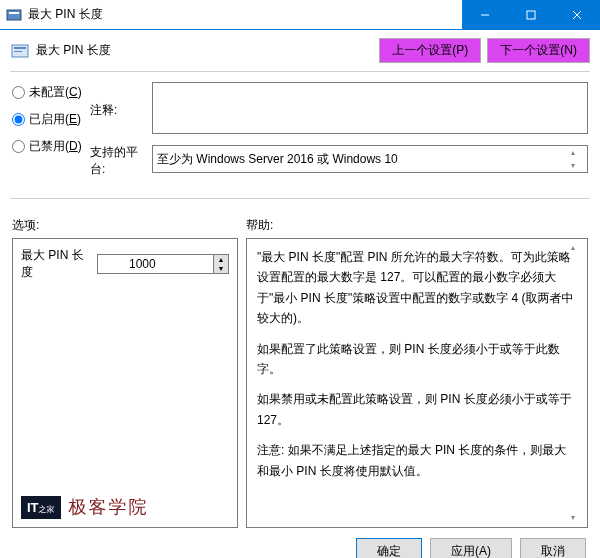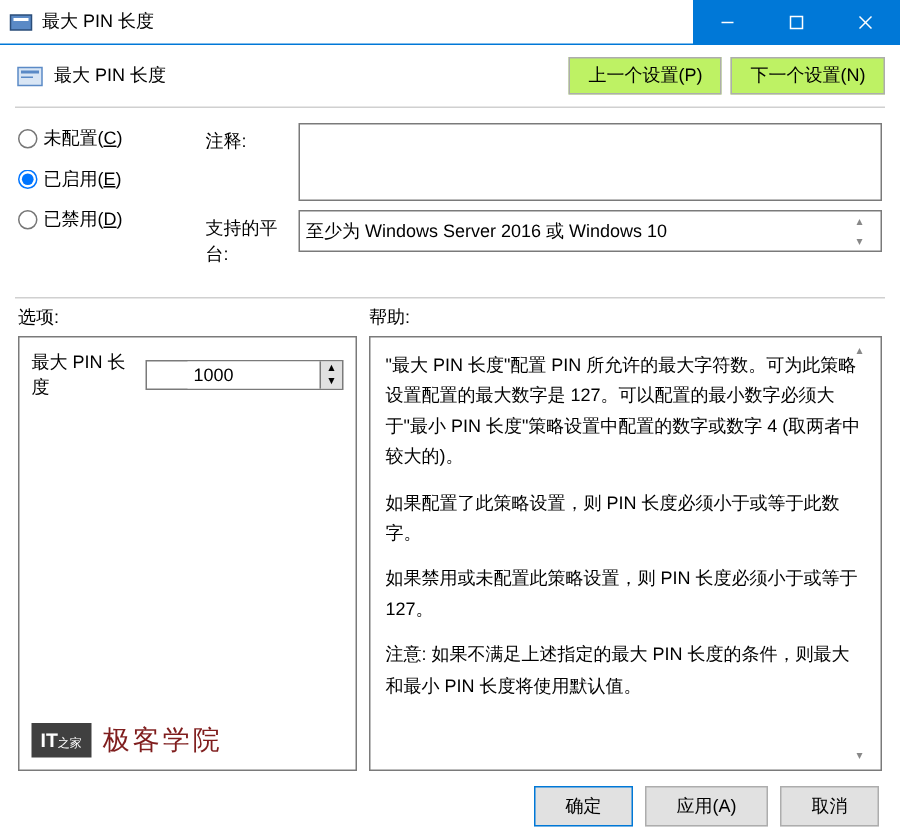--- a/index.html
+++ b/index.html
@@ -10,50 +10,50 @@
 .titlebar-text { flex: 1; font-size: 12px; color: #000; }
 .win-controls { display: flex; }
 .win-btn { width: 46px; height: 30px; display: flex; align-items: center; justify-content: center; background: #0078d7; color: #fff; font-size: 13px; }
 .win-btn.close { background: #0078d7; }
 .win-btn svg { stroke: #fff; }
 
 .header-row { display: flex; align-items: center; padding: 8px 10px; }
 .header-left { display: flex; align-items: center; gap: 6px; flex: 1; }
 .header-icon { width: 20px; height: 20px; }
 .header-title { font-size: 12px; }
-.nav-btn { border: 1px solid #adadad; background: #bef264; padding: 3px 12px; font-size: 12px; margin-left: 6px; cursor: pointer; }
+.nav-btn { border: 1px solid #adadad; background: #d946ef; padding: 3px 12px; font-size: 12px; margin-left: 6px; cursor: pointer; }
 
 hr { border: none; border-top: 1px solid #d0d0d0; margin: 0 10px; }
 
 .config-area { padding: 10px 12px 8px 12px; }
 .config-row { display: flex; margin-bottom: 6px; }
 .radio-col { width: 78px; display: flex; flex-direction: column; gap: 10px; padding-top: 2px; }
 .radio-item { display: flex; align-items: center; gap: 4px; font-size: 12px; }
 .radio-item .hotkey { text-decoration: underline; }
 .fields-col { flex: 1; }
-.field-row { display: flex; align-items: flex-start; margin-bottom: 6px; margin-left: 47px; }
+.field-row { display: flex; align-items: center; margin-bottom: 6px; }
 .field-label { width: 62px; font-size: 12px; padding-top: 4px; }
 .comment-box { flex: 1; height: 52px; border: 1px solid #7a7a7a; background: #fff; resize: none; font-family: inherit; font-size: 12px; padding: 2px 4px; }
 .platform-box { flex: 1; height: 28px; border: 1px solid #7a7a7a; background: #fff; display: flex; align-items: center; padding: 0 4px; position: relative; font-size: 12px; }
 .platform-box .scroll-hint { position: absolute; right: 2px; top: 2px; bottom: 2px; width: 14px; display: flex; flex-direction: column; justify-content: space-between; color: #888; font-size: 8px; }
 
-.section-labels { display: flex; padding: 4px 12px 4px 12px; }
+.section-labels { display: flex; padding: 4px 12px 4px 12px; margin-top: 14px; }
 .section-labels .left { width: 234px; }
 .section-labels .right { flex: 1; }
 
 .main-area { display: flex; gap: 8px; padding: 0 12px; }
 .options-panel { width: 226px; height: 290px; border: 1px solid #7a7a7a; background: #fff; padding: 8px; position: relative; }
 .opt-row { display: flex; align-items: center; gap: 6px; }
 .opt-label { font-size: 12px; }
 .spinner { display: flex; align-items: center; border: 1px solid #7a7a7a; height: 20px; }
 .spinner input { border: none; width: 88px; height: 18px; padding: 0 4px; font-size: 12px; outline: none; margin-left: 27px; }
 .spinner-btns { display: flex; flex-direction: column; border-left: 1px solid #7a7a7a; }
 .spinner-btns div { width: 14px; height: 9px; font-size: 7px; line-height: 9px; text-align: center; background: #e1e1e1; cursor: pointer; }
 .watermark { position: absolute; left: 8px; bottom: 8px; display: flex; align-items: center; gap: 8px; }
-.watermark-badge { background: #404040; color: #fff; padding: 4px 6px; font-weight: bold; font-size: 13px; }
+.watermark-badge { background: #0f172a; color: #fff; padding: 4px 6px; font-weight: bold; font-size: 13px; }
 .watermark-badge .sub { font-size: 8px; font-weight: normal; }
 .watermark-text { color: #7f1d1d; font-size: 18px; font-family: "Microsoft YaHei"; letter-spacing: 2px; }
 
 .help-panel { flex: 1; height: 290px; border: 1px solid #7a7a7a; background: #fff; padding: 8px 10px; position: relative; font-size: 12px; line-height: 1.7; overflow: hidden; }
 .help-panel p { margin-bottom: 10px; }
 .help-scroll { position: absolute; right: 2px; top: 2px; bottom: 2px; width: 14px; display: flex; flex-direction: column; justify-content: space-between; color: #888; font-size: 8px; }
 
 .footer { display: flex; justify-content: flex-end; gap: 8px; padding: 10px 14px; }
 .footer-btn { border: 1px solid #adadad; background: #e1e1e1; padding: 4px 20px; font-size: 12px; cursor: pointer; }
 .footer-btn.primary { border-color: #0078d7; margin-left: 47px; }

